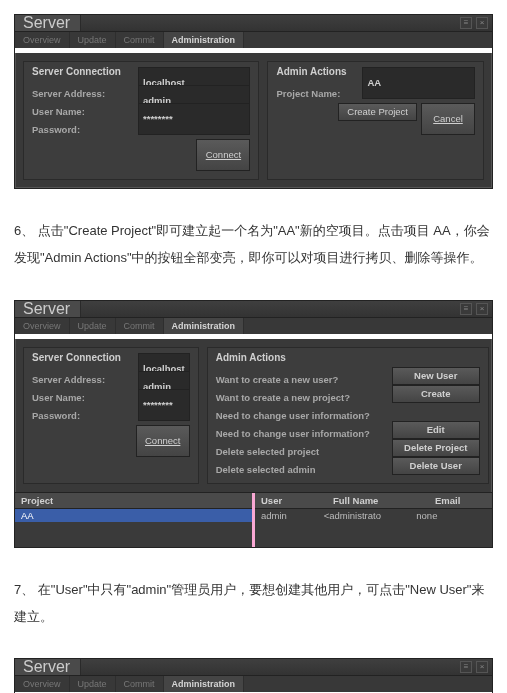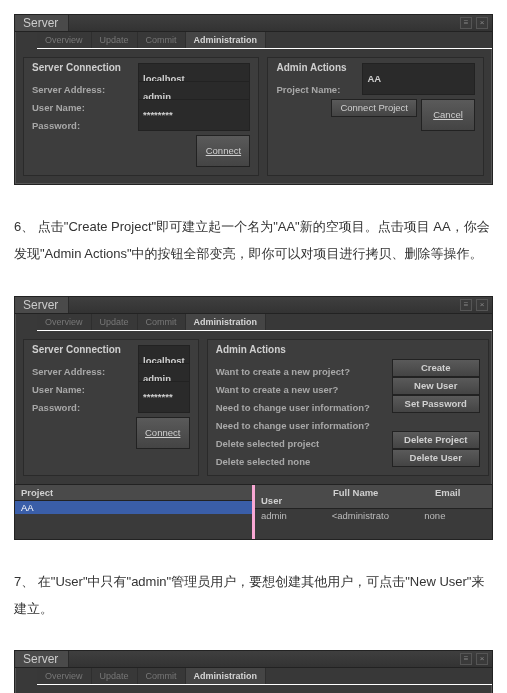--- a/index.html
+++ b/index.html
@@ -35,21 +35,21 @@
     align-items: center;
     height: 16px;
     background: linear-gradient(#3f3f3f,#333);
     border-bottom: 1px solid #222;
   }
   .panel-titletab {
     display: inline-block;
     padding: 2px 10px 2px 8px;
     background: #4a4a4a;
     color: #ccc;
-    font-size: 12px;
+    font-size: 16px;
     border-right: 1px solid #2a2a2a;
     height: 12px;
     line-height: 12px;
   }
   .panel-windowicons {
     margin-left: auto;
     display: flex;
     gap: 4px;
     padding-right: 4px;
   }
@@ -60,23 +60,22 @@
     font-size: 8px;
     line-height: 10px;
     text-align: center;
     color: #888;
   }
 
   .panel-tabs {
     display: flex;
     height: 16px;
     background: #383838;
-    border-bottom: 1px solid #ffffff;
+    border-bottom: 5px solid #ffffff;
     align-items: flex-start;
-    margin-left: 22px;
   }
   .ptab {
     padding: 2px 8px;
     font-size: 9px;
     color: #777;
     border-right: 1px solid #2e2e2e;
     line-height: 12px;
   }
   .ptab.active {
     background: #454545;
@@ -176,25 +175,25 @@
   .list-head span { padding: 2px 6px; }
   .list-row {
     font-size: 9.5px;
     padding: 1px 6px;
     color: #bbb;
   }
   .list-row.sel {
     background: #3a5ea8;
     color: #fff;
   }
-  .userlist .list-head span:nth-child(1){width:60px;margin-top:8px;}
+  .userlist .list-head span:nth-child(1){width:60px;}
   .userlist .list-head span:nth-child(2){width:90px;}
   .userlist .list-row span{display:inline-block;}
   .userlist .list-row span:nth-child(1){width:60px;}
-  .userlist .list-row span:nth-child(2){width:90px;margin-left:8px;}
+  .userlist .list-row span:nth-child(2){width:90px;}
 </style>
 </head>
 <body>
 
 <div class="panel">
   <div class="panel-titlebar">
     <span class="panel-titletab">Server</span>
     <div class="panel-windowicons">
       <span class="wicon">≡</span>
       <span class="wicon">×</span>
@@ -225,21 +224,21 @@
         <span class="btn small">Connect</span>
       </div>
     </div>
     <div class="groupbox" style="flex:1">
       <div class="legend">Admin Actions</div>
       <div class="row">
         <span class="lbl" style="width:80px">Project Name:</span>
         <span class="field">AA</span>
       </div>
       <div class="btn-row">
-        <span class="btn">Connect Project</span>
+        <span class="btn">Create Project</span>
         <span class="btn small">Cancel</span>
       </div>
     </div>
   </div>
 </div>
 
 <p class="paragraph">6、 点击"Create Project"即可建立起一个名为"AA"新的空项目。点击项目 AA，你会发现"Admin Actions"中的按钮全部变亮，即你可以对项目进行拷贝、删除等操作。</p>
 
 <div class="panel">
   <div class="panel-titlebar">
@@ -270,40 +269,40 @@
         <span class="lbl">Password:</span>
         <span class="field">********</span>
       </div>
       <div class="btn-row">
         <span class="btn small">Connect</span>
       </div>
     </div>
     <div class="groupbox aa-grid" style="flex:1.1">
       <div class="legend">Admin Actions</div>
       <div class="row">
+          <span class="lbl wide">Want to create a new user?</span>
+          <span class="btn">New User</span>
+        </div>
+      <div class="row">
           <span class="lbl wide">Want to create a new project?</span>
           <span class="btn">Create</span>
         </div>
       <div class="row">
-          <span class="lbl wide">Want to create a new user?</span>
-          <span class="btn">New User</span>
-        </div>
-      <div class="row">
           <span class="lbl wide">Need to change user information?</span>
-          <span class="btn">Set Password</span>
         </div>
       <div class="row">
           <span class="lbl wide">Need to change user information?</span>
+          <span class="btn">Edit</span>
         </div>
       <div class="row">
           <span class="lbl wide">Delete selected project</span>
           <span class="btn">Delete Project</span>
         </div>
       <div class="row">
-          <span class="lbl wide">Delete selected none</span>
+          <span class="lbl wide">Delete selected admin</span>
           <span class="btn">Delete User</span>
         </div>
     </div>
   </div>
   <div class="lists">
     <div class="list-col">
       <div class="list-head">
           <span>Project</span>
         </div>
       <div class="list-row sel">AA</div>

